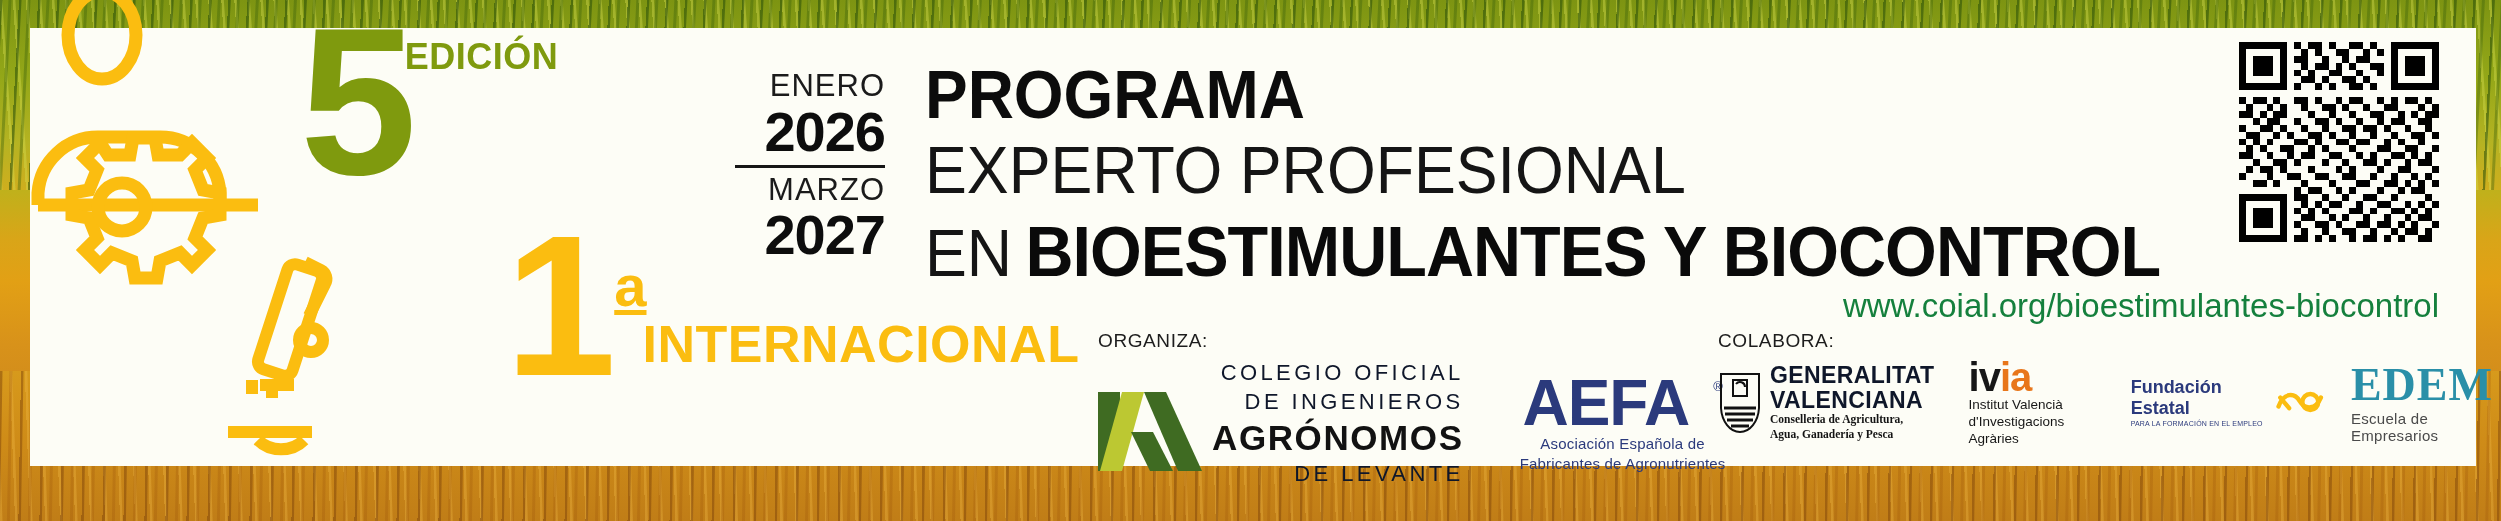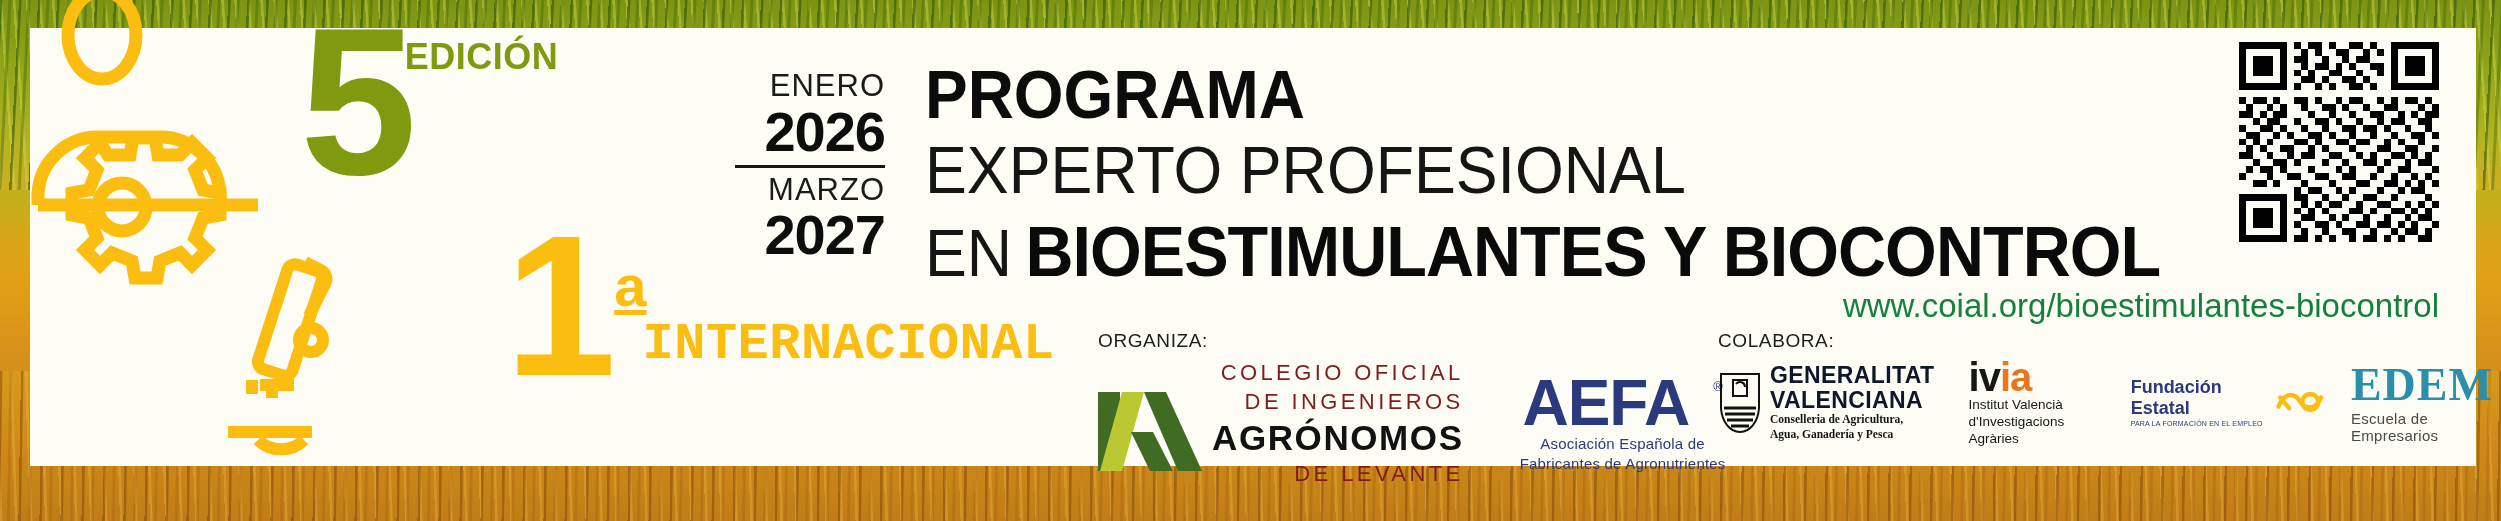--- a/index.html
+++ b/index.html
@@ -112,21 +112,21 @@
     font-family:"Liberation Sans", sans-serif;
     font-weight:700;
     font-size:58px;
     color:#fbbd10;
     text-decoration:underline;
     text-underline-offset:4px;
     align-self:flex-start;
     margin-top:24px; margin-left:2px;
   }
   .intl-word {
-    font-family:Liberation Mono, monospace;
+    font-family:Liberation Sans, sans-serif;
     font-weight:700;
     font-size:52px;
     color:#fbbd10;
     letter-spacing:.5px;
     margin-left:-4px; margin-bottom:10px;
   }
 
   
   .dates {
     position:absolute; left:735px; top:70px;
@@ -227,21 +227,21 @@
     margin-bottom:6px;
   }
   .logo-row { display:flex; align-items:center; }
 
   
   .coial { display:flex; align-items:center; }
   .coial-mark { width:104px; height:95px; flex:none; }
   .coial-text { margin-left:10px; text-align:right; }
   .coial-l1, .coial-l2, .coial-l4 {
     font-family:"Liberation Sans", sans-serif;
-    font-weight:400; font-size:22px; color:#7f1d1d;
+    font-weight:400; font-size:22px; color:#0f172a;
     letter-spacing:3.4px; line-height:1.32;
   }
   .coial-l3 {
     font-family:"Liberation Sans", sans-serif;
     font-weight:700; font-size:35px; color:#121212;
     letter-spacing:1.6px; line-height:1.24;
   }
 
   
   .aefa { margin-left:56px; text-align:center; }

